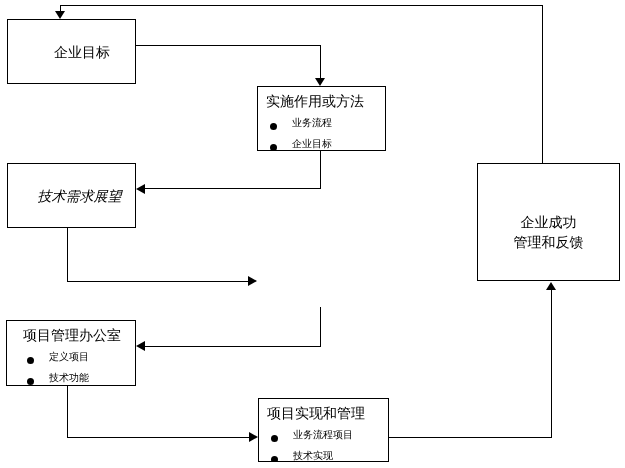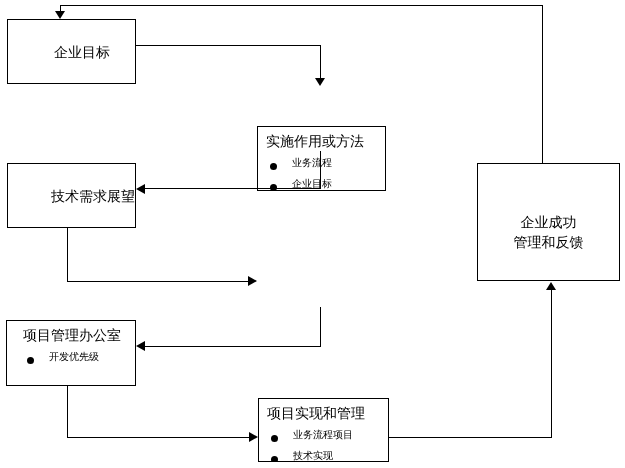--- a/index.html
+++ b/index.html
@@ -24,22 +24,23 @@
     overflow: hidden;
   }
   .box.simple {
     display: flex;
     align-items: center;
     justify-content: center;
     font-size: 14px;
     line-height: 18px;
   }
   .box.simple.left {
-    justify-content: flex-end;
+    justify-content: center;
     padding-left: 16px;
+    font-style: italic;
   }
   .box.multiline {
     display: block;
     text-align: center;
     font-size: 14px;
     line-height: 20px;
     padding-top: 48px;
   }
   .box-title {
     font-size: 14px;
@@ -99,42 +100,46 @@
 </style>
 </head>
 <body>
 
 <div id="canvas" style="--line: #000000; --bg: #ffffff; --boxfill: #ffffff;">
 
   <div class="box simple" style="left:7px; top:19px; width:129px; height:65px;padding-left:21px;">
     <span>企业目标</span>
   </div>
 
-  <div class="box" style="left:257px; top:86px; width:129px; height:65px;margin-top:40px;">
+  <div class="box" style="left:257px; top:86px; width:129px; height:65px;">
     <div class="box-title">实施作用或方法</div>
     <div class="bullet-row">
       <span class="dot"></span>
       <span>业务流程</span>
     </div>
     <div class="bullet-row">
       <span class="dot"></span>
       <span>企业目标</span>
     </div>
   </div>
 
   <div class="box simple left" style="left:7px; top:163px; width:129px; height:65px;">
     <span>技术需求展望</span>
   </div>
 
 
   <div class="box" style="left:6px; top:320px; width:130px; height:66px;padding-left:8px;">
     <div class="box-title">项目管理办公室</div>
     <div class="bullet-row">
       <span class="dot"></span>
-      <span>开发优先级</span>
+      <span>定义项目</span>
+    </div>
+    <div class="bullet-row">
+      <span class="dot"></span>
+      <span>技术功能</span>
     </div>
   </div>
 
   <div class="box" style="left:258px; top:398px; width:131px; height:64px;">
     <div class="box-title">项目实现和管理</div>
     <div class="bullet-row">
       <span class="dot"></span>
       <span>业务流程项目</span>
     </div>
     <div class="bullet-row">

